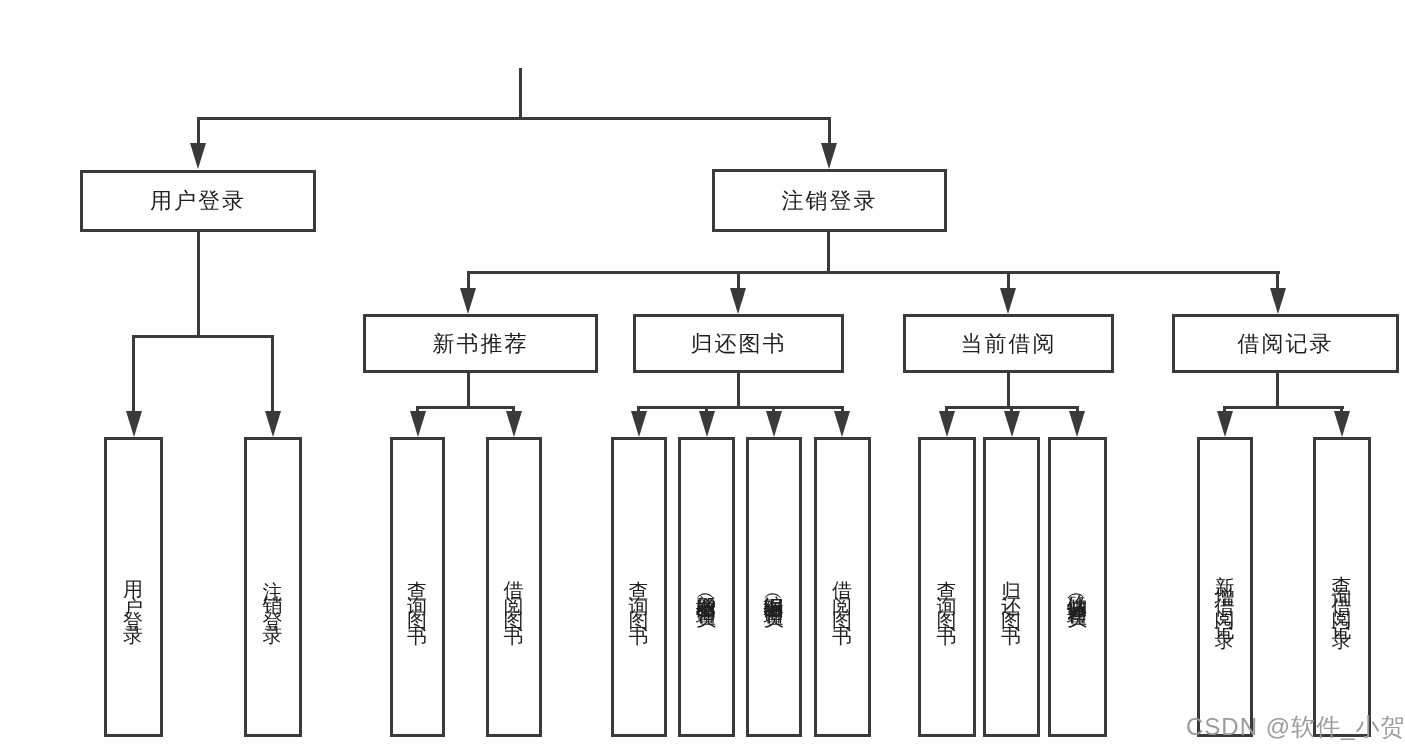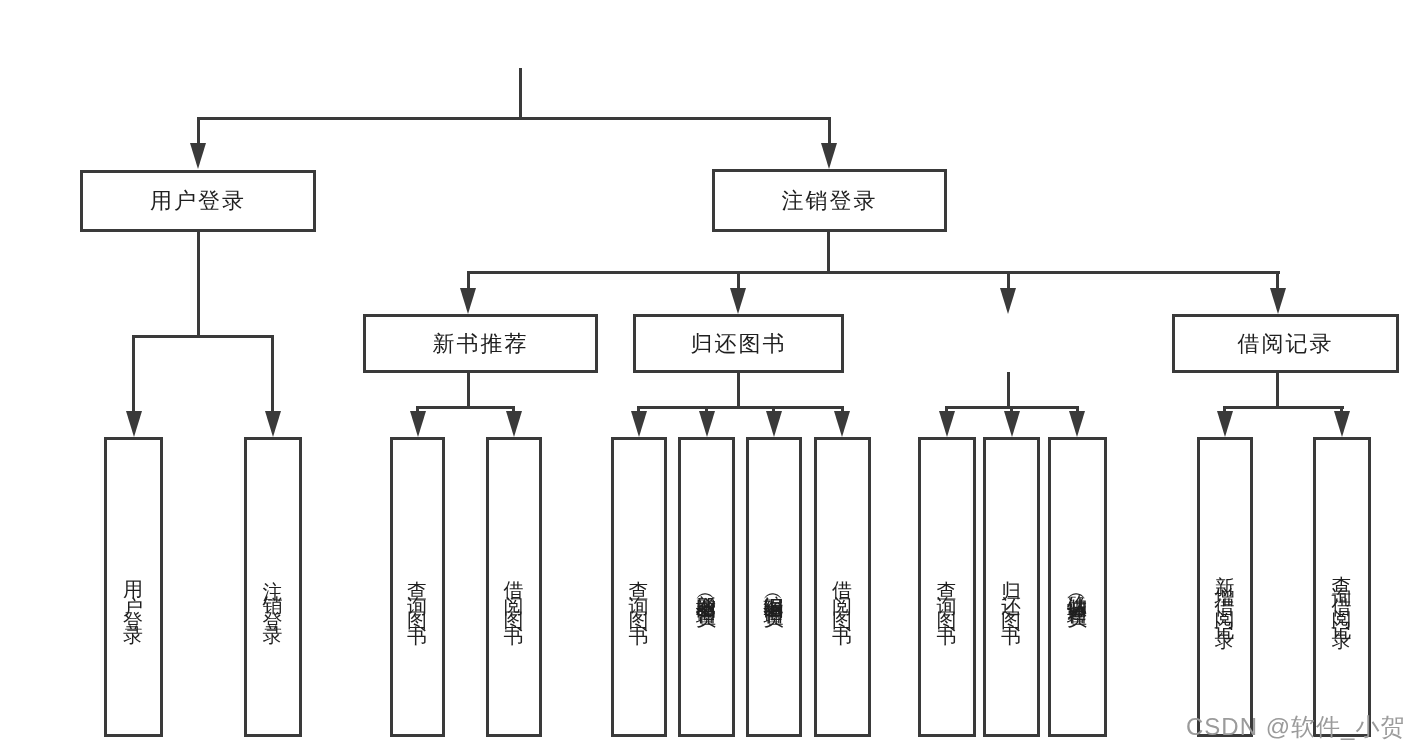--- a/index.html
+++ b/index.html
@@ -108,20 +108,23 @@
   <div class="hbox" style="left:712px;top:169px;width:235px;height:63px">
     <span>注销登录</span>
   </div>
 
   <div class="hbox" style="left:363px;top:314px;width:235px;height:59px">
     <span>新书推荐</span>
   </div>
   <div class="hbox" style="left:633px;top:314px;width:211px;height:59px">
     <span>归还图书</span>
   </div>
+  <div class="hbox" style="left:903px;top:314px;width:211px;height:59px">
+    <span>当前借阅</span>
+  </div>
   <div class="hbox" style="left:1172px;top:314px;width:227px;height:59px">
     <span>借阅记录</span>
   </div>
 
   <div class="vbox" style="left:104px;top:437px;width:59px;height:300px">
     <span class="vtext ls4">用户登录</span>
   </div>
   <div class="vbox" style="left:244px;top:437px;width:58px;height:300px">
     <span class="vtext ls4">注销登录</span>
   </div>

